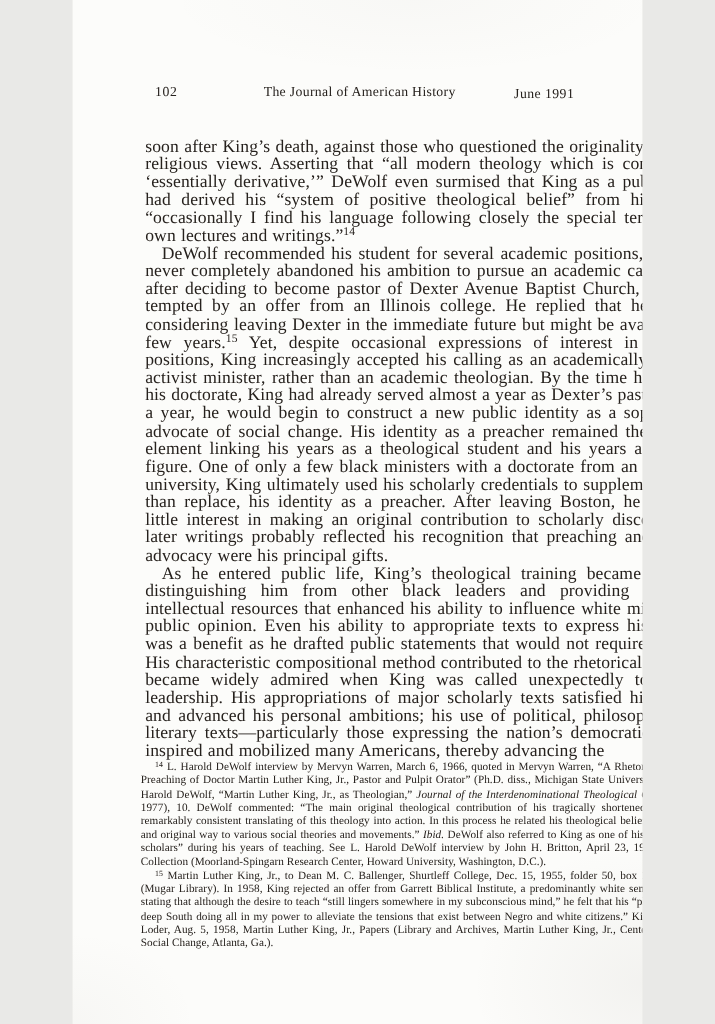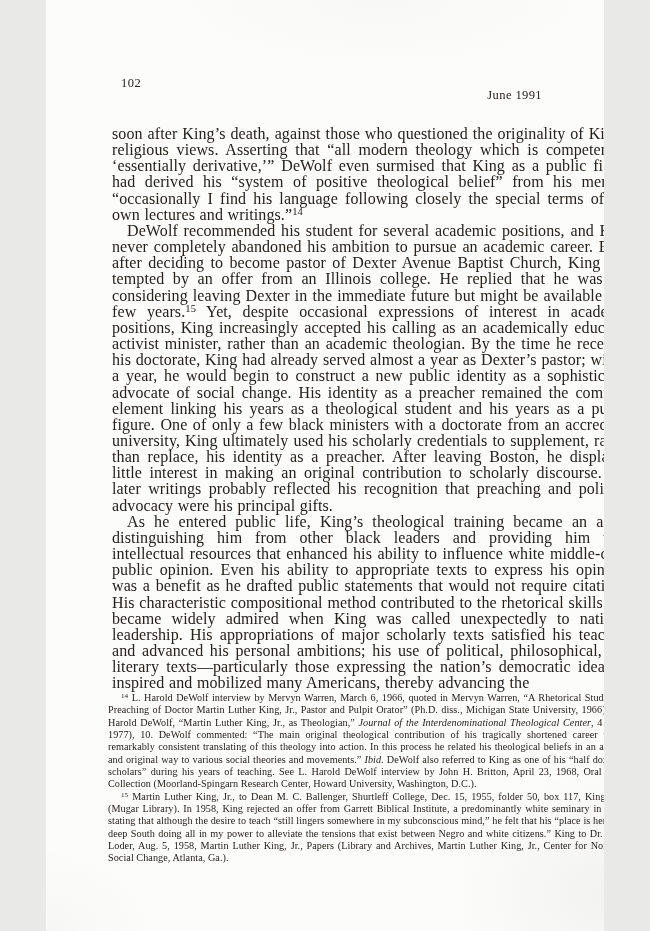--- a/index.html
+++ b/index.html
@@ -2,21 +2,21 @@
 <html><head>
 <meta charset="utf-8">
 <style>
   html, body {
     margin: 0;
     padding: 0;
     background: #e9e9e7;
   }
   .page {
     position: relative;
-    width: 558px;
+    width: 518px;
     height: 931px;
     margin: 0 auto;
     background:
       radial-gradient(ellipse 220px 180px at 100% 96%, rgba(120,115,105,0.07), transparent 70%),
       radial-gradient(ellipse 160px 120px at 0% 100%, rgba(120,115,105,0.04), transparent 70%),
       radial-gradient(ellipse 300px 90px at 60% 0%, rgba(120,115,105,0.03), transparent 75%),
       #fcfcfa;
     color: #26211d;
     font-family: "Liberation Serif", "DejaVu Serif", serif;
     overflow: hidden;
@@ -42,21 +42,21 @@
     position: absolute;
     left: 0;
     right: 0;
     top: 0;
     text-align: center;
     letter-spacing: 0.3px;
   }
   .running-head .idate {
     position: absolute;
     right: 0;
-    top: 12px;
+    top: 2px;
     letter-spacing: 0.4px;
     margin-left: 20px;
   }
 
   
   .article-body {
     position: absolute;
     top: 126px;
     left: 66px;
     width: 520px;
@@ -102,20 +102,21 @@
     top: -0.4em;
   }
 </style>
 </head>
 <body>
 
 <div class="page">
 
   <header class="running-head">
     <span class="pagenum">102</span>
+    <span class="jtitle">The Journal of American History</span>
     <span class="idate">June 1991</span>
   </header>
 
   <main class="article-body">
     <p class="para"><span>soon after King’s death, against those who questioned the originality of King’s religious views. Asserting that “all modern theology which is competent is ‘essentially derivative,’” DeWolf even surmised that King as a public figure had derived his “system of positive theological belief” from his mentor: “occasionally I find his language following closely the special terms of my own lectures and writings.”</span><sup class="fnref">14</sup></p>
     <p class="para indent"><span>DeWolf recommended his student for several academic positions, and King never completely abandoned his ambition to pursue an academic career. Even after deciding to become pastor of Dexter Avenue Baptist Church, King was tempted by an offer from an Illinois college. He replied that he was not considering leaving Dexter in the immediate future but might be available in a few years.</span><sup class="fnref">15</sup><span> Yet, despite occasional expressions of interest in academic positions, King increasingly accepted his calling as an academically educated activist minister, rather than an academic theologian. By the time he received his doctorate, King had already served almost a year as Dexter’s pastor; within a year, he would begin to construct a new public identity as a sophisticated advocate of social change. His identity as a preacher remained the common element linking his years as a theological student and his years as a public figure. One of only a few black ministers with a doctorate from an accredited university, King ultimately used his scholarly credentials to supplement, rather than replace, his identity as a preacher. After leaving Boston, he displayed little interest in making an original contribution to scholarly discourse. His later writings probably reflected his recognition that preaching and political advocacy were his principal gifts.</span></p>
     <p class="para indent"><span>As he entered public life, King’s theological training became an asset, distinguishing him from other black leaders and providing him with intellectual resources that enhanced his ability to influence white middle-class public opinion. Even his ability to appropriate texts to express his opinions was a benefit as he drafted public statements that would not require citations. His characteristic compositional method contributed to the rhetorical skills that became widely admired when King was called unexpectedly to national leadership. His appropriations of major scholarly texts satisfied his teachers and advanced his personal ambitions; his use of political, philosophical, and literary texts—particularly those expressing the nation’s democratic ideals—inspired and mobilized many Americans, thereby advancing the</span></p>
   </main>
 
   <section class="footnotes">

